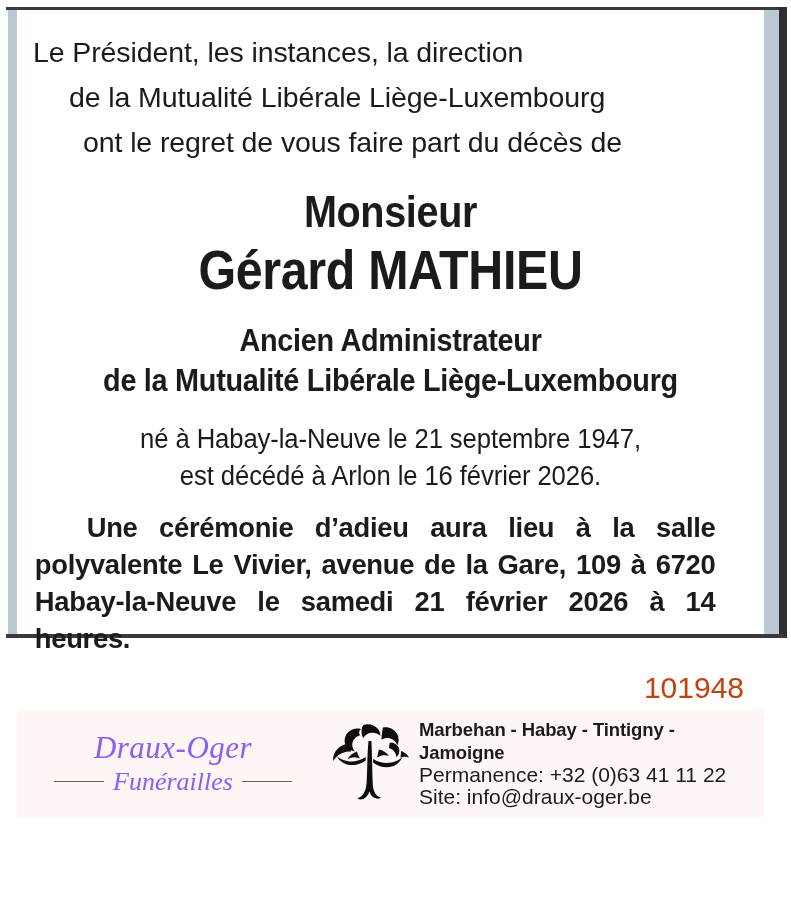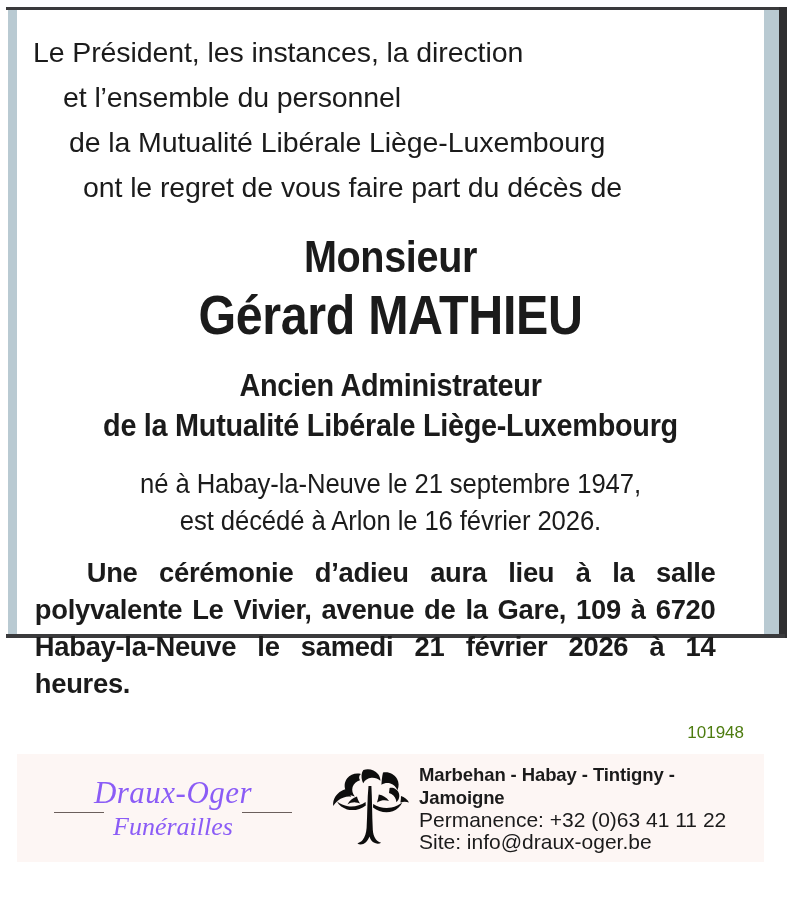--- a/index.html
+++ b/index.html
@@ -150,24 +150,24 @@
     text-indent: 54px;
     margin-top: 14px;
     padding: 0 6px 0 4px;
     transform: scaleX(0.96);
     transform-origin: left top;
   }
 
   
   .reference-line {
     text-align: right;
-    font-size: 17px;
+    font-size: 30px;
     line-height: 30px;
     font-weight: 400;
-    color: #4d7c0f;
+    color: #c2410c;
     padding: 16px 6px 6px 0;
   }
 
   
   .footer-rule {
     height: 4px;
     background: #4d4d52;
     margin: 0 2px;
   }
   .footer {
@@ -189,20 +189,21 @@
     font-style: italic;
     color: #8b5cf6;
   }
   .fh-name {
     font-size: 31px;
     line-height: 36px;
     letter-spacing: 0.5px;
   }
   .fh-sub-row {
     display: flex;
+    align-items: center;
     justify-content: center;
     gap: 9px;
     margin-top: 1px;
   }
   .fh-dash {
     display: block;
     width: 50px;
     height: 1.5px;
     background: #6b5f5c;
   }
@@ -248,21 +249,20 @@
   <div class="gutter-right"></div>
   <div class="gutter-right-dark"></div>
   <div class="edge-rule-bottom"></div>
 
   <div class="card">
 
     <div class="notice-body">
 
       <div class="opening">
         <div class="ln-1">Le Président, les instances, la direction</div>
-        <div class="ln-2">et l’ensemble du personnel</div>
         <div class="ln-3">de la Mutualité Libérale Liège-Luxembourg</div>
         <div class="ln-4">ont le regret de vous faire part du décès de</div>
       </div>
 
       <div class="name-block">
         <div class="name-honorific">Monsieur</div>
         <div class="name-full">Gérard MATHIEU</div>
       </div>
 
       <div class="role-block">

